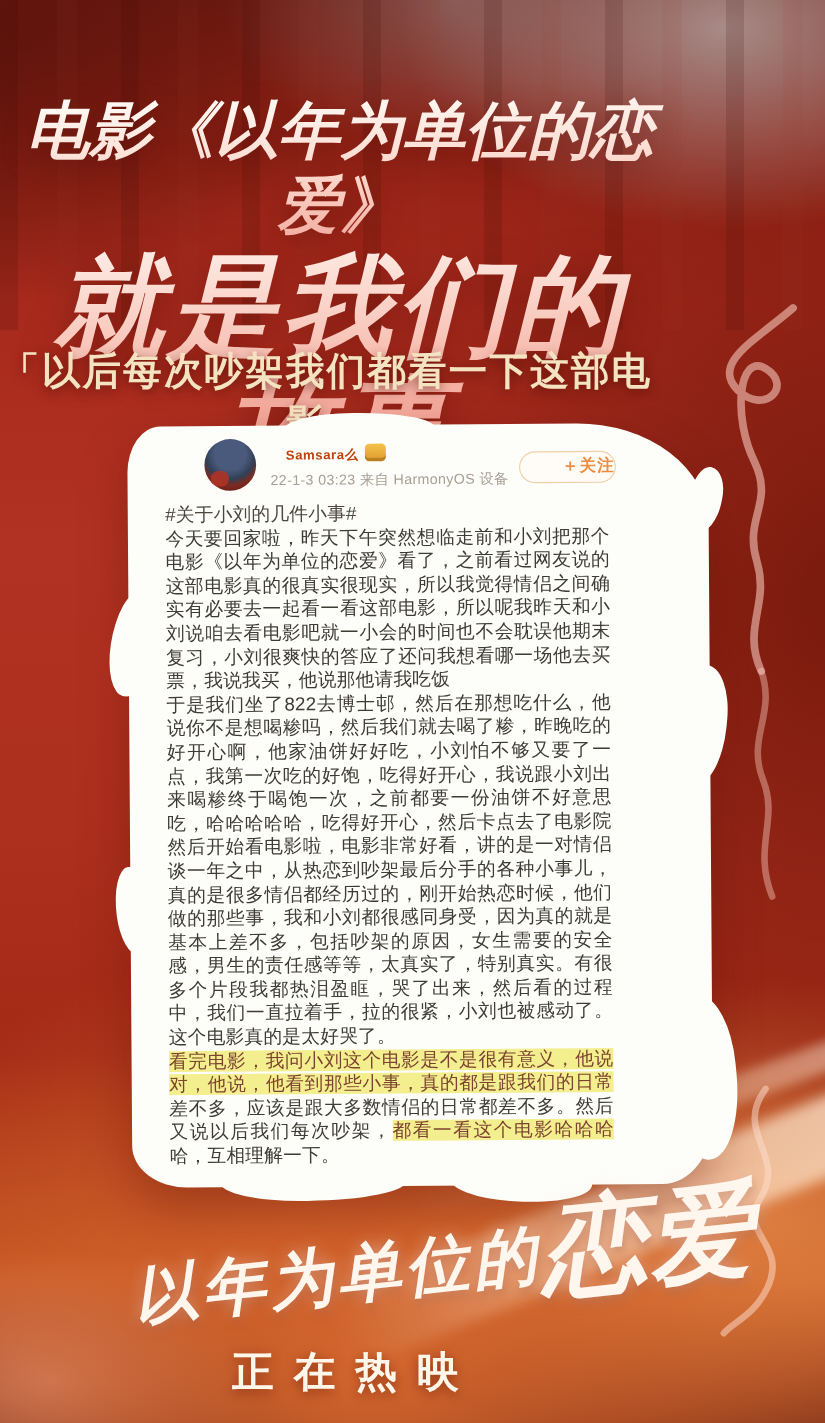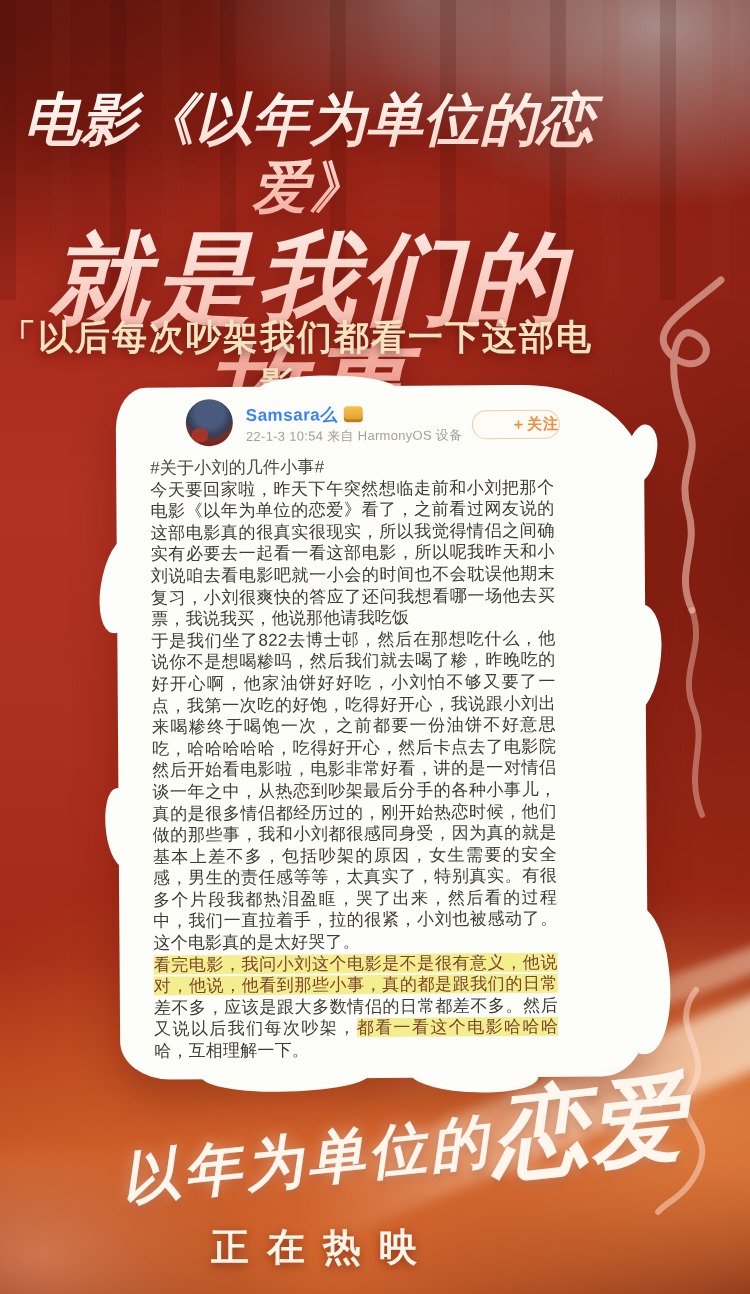--- a/index.html
+++ b/index.html
@@ -67,21 +67,21 @@
   .b6{bottom:-13px;left:80px;width:170px;height:36px;}
   .b7{bottom:-15px;right:110px;width:130px;height:38px;transform:rotate(4deg);}
   .b8{right:-12px;top:40px;width:30px;height:60px;transform:rotate(12deg);}
   
   .avatar{
     position:absolute;left:70px;top:12px;width:47px;height:47px;border-radius:50%;
     background:radial-gradient(circle at 50% 30%, #4a5a7d 0 35%, #324055 55%, #7d2a20 70%, #5a1510 100%);
     overflow:hidden;
   }
   .avatar::after{content:"";position:absolute;left:6px;bottom:4px;width:16px;height:14px;border-radius:40%;background:#b03326;opacity:.9;}
-  .uname{position:absolute;left:130px;top:17px;font-size:17px;font-weight:bold;color:#3b82f6;letter-spacing:.5px;}
+  .uname{position:absolute;left:144px;top:17px;font-size:12px;font-weight:bold;color:#c2410c;letter-spacing:.5px;}
   .badge{display:inline-block;width:19px;height:16px;margin-left:6px;vertical-align:-2px;border-radius:4px;
     background:linear-gradient(180deg,#f6c24a,#dd9a2e);box-shadow:inset 0 -3px 0 rgba(120,70,10,.35);}
   .meta{position:absolute;left:130px;top:41px;font-size:13px;color:#a89f94;letter-spacing:.3px;}
   .follow-btn{
     position:absolute;left:356px;top:25px;width:88px;height:29px;box-sizing:border-box;
     border:1.5px solid #eecfa6;border-radius:15px;background:rgba(255,252,246,.92);
     color:#ef8c3f;font-size:15px;font-weight:bold;text-align:right;line-height:26px;letter-spacing:1px;
   }
   
   .post-body{
@@ -140,21 +140,21 @@
   <div class="bump b3"></div>
   <div class="bump b4"></div>
   <div class="bump b5"></div>
   <div class="bump b6"></div>
   <div class="bump b7"></div>
   <div class="bump b8"></div>
 
   <div class="avatar"></div>
   <div class="uname"><span>Samsara么</span><span class="badge"></span></div>
   <div class="meta">
-    <span>22-1-3 10:54</span>
+    <span>22-1-3 03:23</span>
     <span> </span>
     <span>来自 HarmonyOS 设备</span>
   </div>
   <div class="follow-btn">＋关注</div>
 
   <div class="post-body">
     <div class="hashtag">#关于小刘的几件小事#</div>
   <div class="post-paragraph"><span>今天要回家啦，昨天下午突然想临走前和小刘把那个电影《以年为单位的恋爱》看了，之前看过网友说的这部电影真的很真实很现实，所以我觉得情侣之间确实有必要去一起看一看这部电影，所以呢我昨天和小刘说咱去看电影吧就一小会的时间也不会耽误他期末复习，小刘很爽快的答应了还问我想看哪一场他去买票，我说我买，他说那他请我吃饭</span></div>
       <div class="post-paragraph"><span>于是我们坐了822去博士邨，然后在那想吃什么，他说你不是想喝糁吗，然后我们就去喝了糁，昨晚吃的好开心啊，他家油饼好好吃，小刘怕不够又要了一点，我第一次吃的好饱，吃得好开心，我说跟小刘出来喝糁终于喝饱一次，之前都要一份油饼不好意思吃，哈哈哈哈哈，吃得好开心，然后卡点去了电影院然后开始看电影啦，电影非常好看，讲的是一对情侣谈一年之中，从热恋到吵架最后分手的各种小事儿，真的是很多情侣都经历过的，刚开始热恋时候，他们做的那些事，我和小刘都很感同身受，因为真的就是基本上差不多，包括吵架的原因，女生需要的安全感，男生的责任感等等，太真实了，特别真实。有很多个片段我都热泪盈眶，哭了出来，然后看的过程中，我们一直拉着手，拉的很紧，小刘也被感动了。这个电影真的是太好哭了。</span></div>
       <div class="post-paragraph"><span class="hl">看完电影，我问小刘这个电影是不是很有意义，他说对，他说，他看到那些小事，真的都是跟我们的日常</span><span>差不多，应该是跟大多数情侣的日常都差不多。然后又说以后我们每次吵架，</span><span class="hl">都看一看这个电影哈哈哈</span><span>哈，互相理解一下。</span></div>

